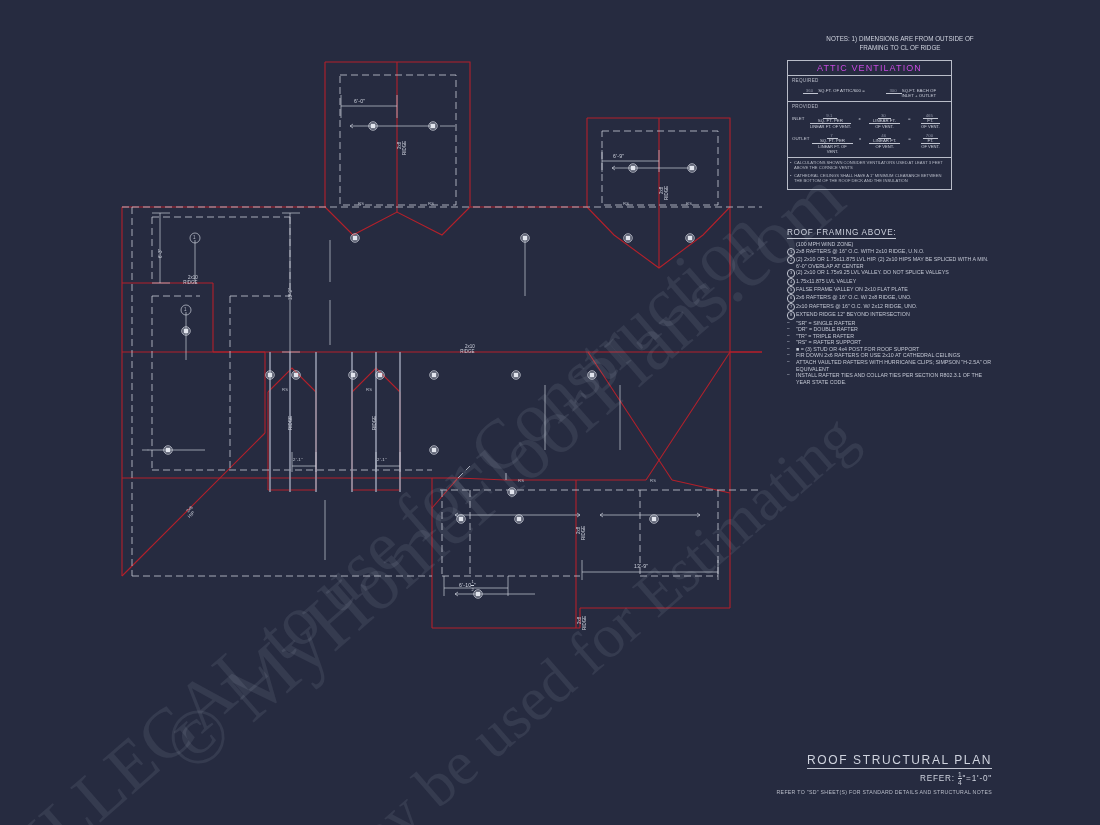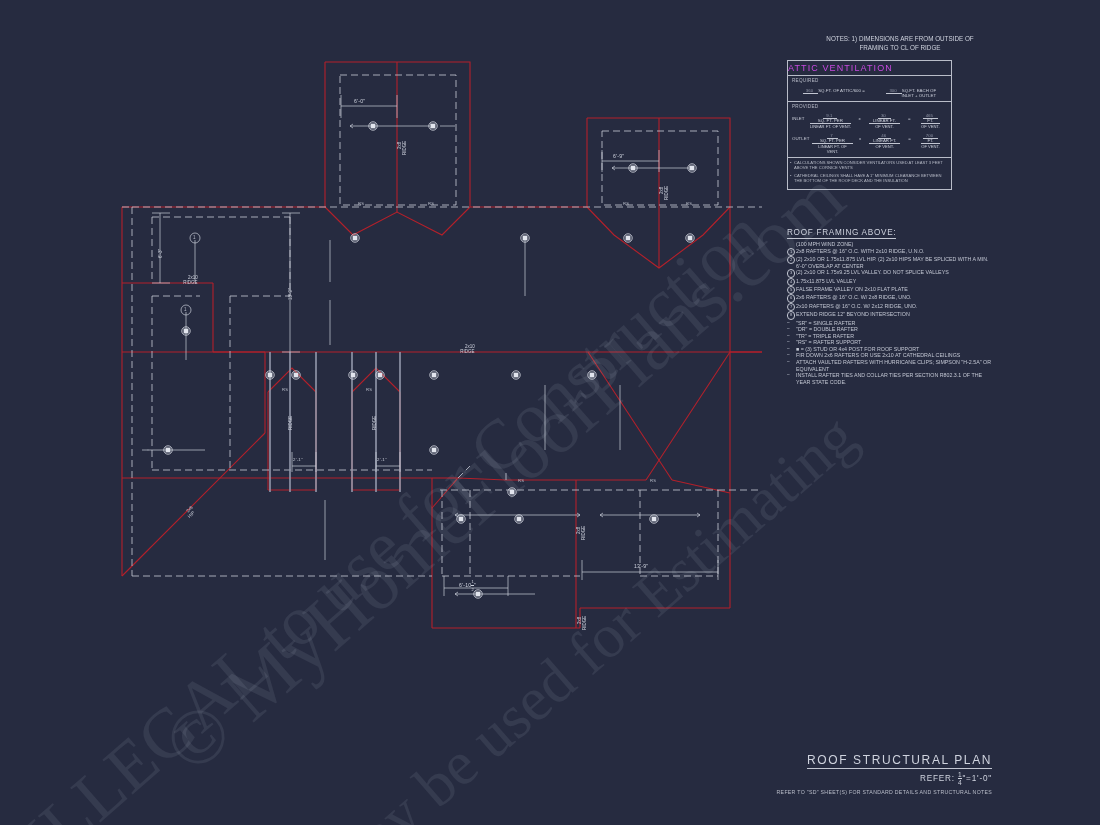--- a/index.html
+++ b/index.html
@@ -42,20 +42,21 @@
   #attic-table {
     position: absolute;
     left: 787px;
     top: 60px;
     width: 165px;
     border: 1px solid #b9bdc9;
     box-sizing: border-box;
     background: transparent;
   }
   #attic-table .av-title {
+    text-align: center;
     color: #c84ae0;
     font-size: 9px;
     letter-spacing: 1.1px;
     padding: 2px 0 2px 0;
     border-bottom: 1px solid #b9bdc9;
   }
   #attic-table .av-sec {
     border-bottom: 1px solid #b9bdc9;
     padding: 2px 4px 3px 4px;
   }

